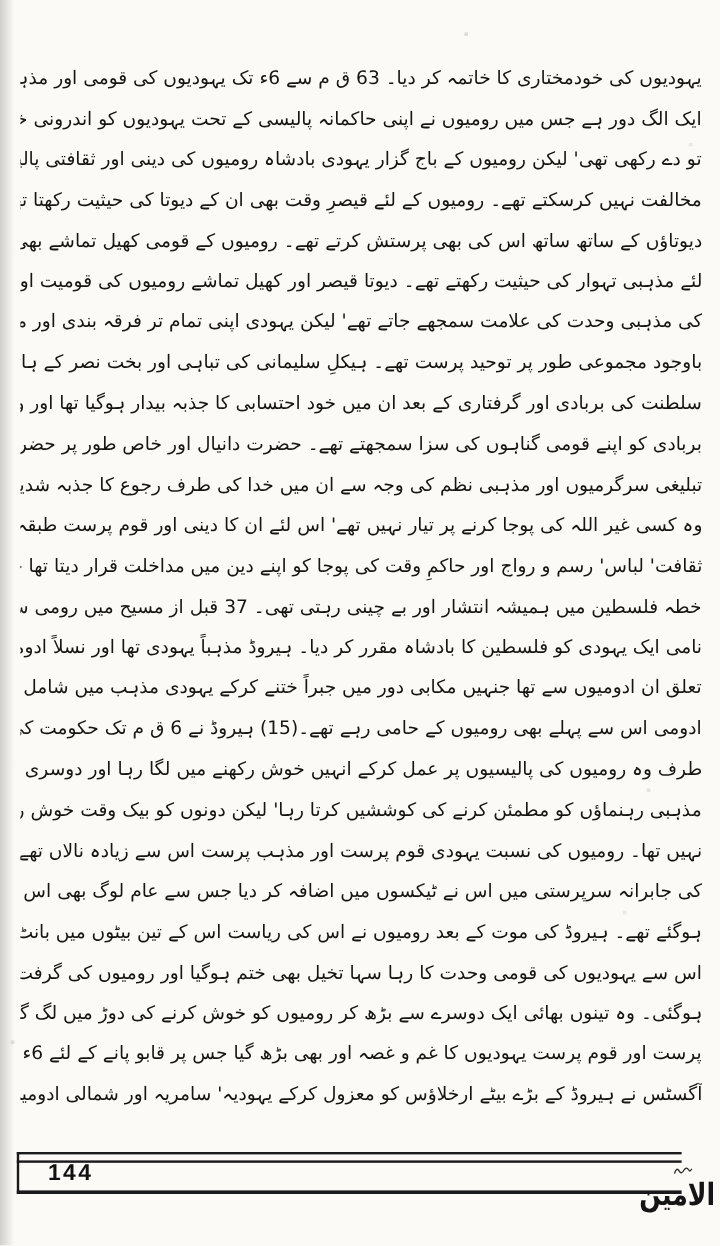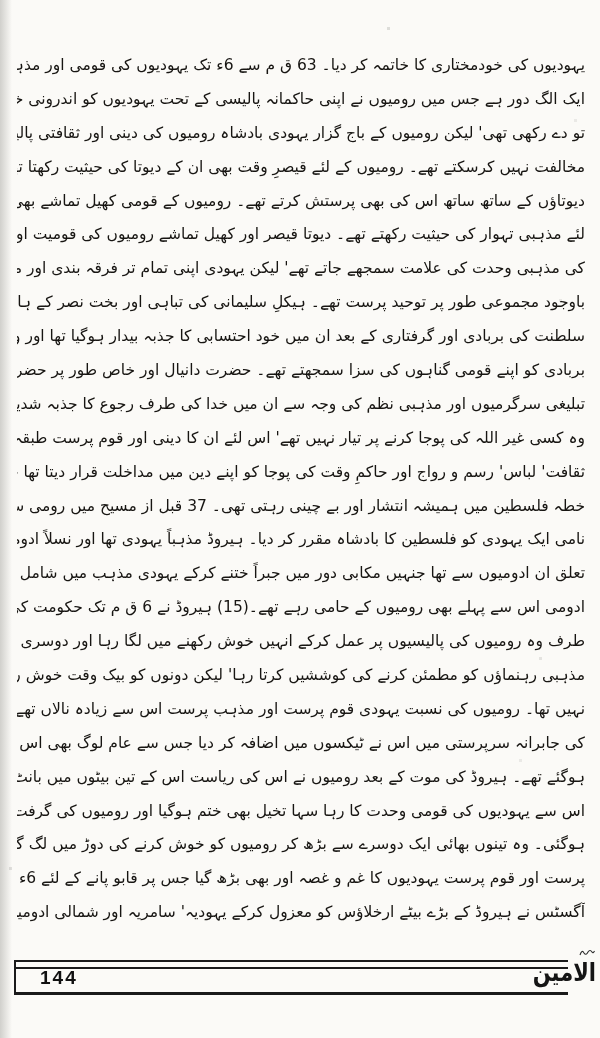--- a/index.html
+++ b/index.html
@@ -47,22 +47,22 @@
     position:absolute;left:-2px;right:0;top:0;height:5px;
     border-top:2px solid #1a1a1a;
     border-bottom:2px solid #1a1a1a;
   }
   .page-number{
     position:absolute;left:24px;top:7px;
     font-family:"Liberation Sans","DejaVu Sans",sans-serif;
     font-weight:bold;font-size:19px;letter-spacing:2px;color:#111;
   }
   .publisher-logo{
-    position:absolute;right:4px;top:947px;width:54px;height:52px;
-    direction:rtl;text-align:right;color:#151515;
+    position:absolute;right:4px;top:970px;width:54px;height:52px;
+    direction:rtl;text-align:center;color:#151515;
   }
   .publisher-logo .saw{display:block;height:10px;line-height:10px;margin-bottom:0;}
   .publisher-logo .logo-word{
     display:block;
     font-weight:bold;font-size:21px;line-height:26px;
     transform:scaleY(1.22);transform-origin:top center;
     letter-spacing:-1px;
   }
 </style>
 </head>

